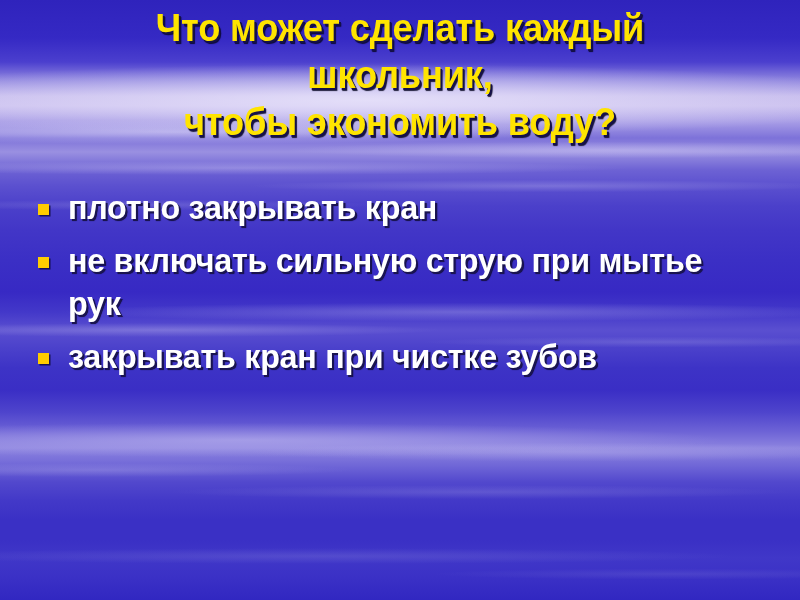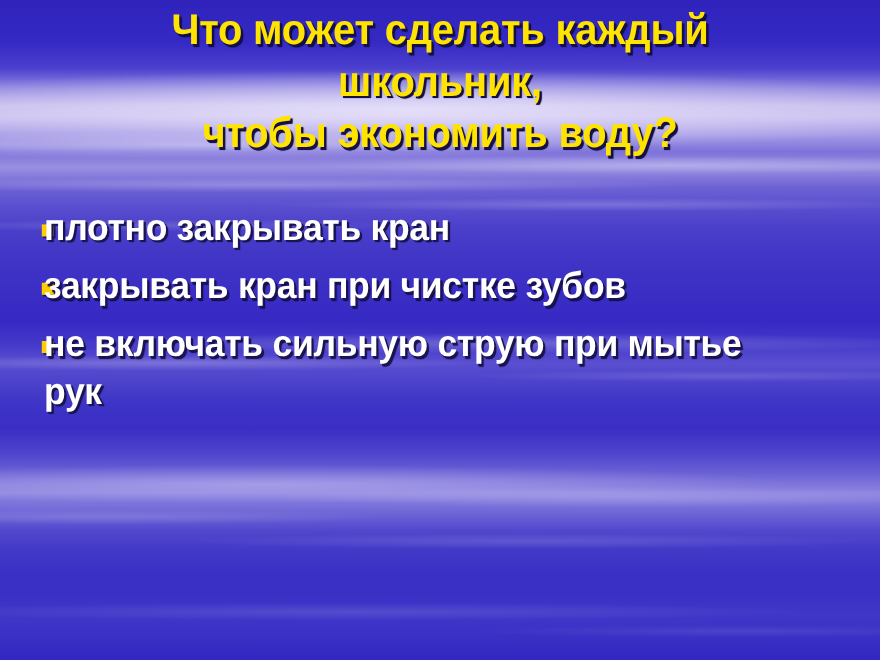--- a/index.html
+++ b/index.html
@@ -117,21 +117,21 @@
     left: 0;
     top: 186px;
     width: 800px;
     list-style: none;
     margin: 0;
     padding: 0;
   }
 
   .bullet-item {
     position: relative;
-    padding-left: 40px;
+    padding-left: 68px;
     padding-right: 30px;
     margin-bottom: 10px;
   }
 
   .bullet-marker {
     position: absolute;
     left: 38px;
     top: 18px;
     width: 11px;
     height: 11px;
@@ -171,25 +171,25 @@
 
     <ul class="bullet-list">
 
       <li class="bullet-item">
         <span class="bullet-marker"></span>
         <span class="bullet-text">плотно закрывать кран</span>
       </li>
 
       <li class="bullet-item">
         <span class="bullet-marker"></span>
-        <span class="bullet-text">закрывать кран при чистке зубов</span>
+        <span class="bullet-text">не включать сильную струю при мытье рук</span>
       </li>
 
       <li class="bullet-item">
         <span class="bullet-marker"></span>
-        <span class="bullet-text">не включать сильную струю при мытье рук</span>
+        <span class="bullet-text">закрывать кран при чистке зубов</span>
       </li>
 
 
     </ul>
 
   </div>
 </div>
 
 </body></html>

